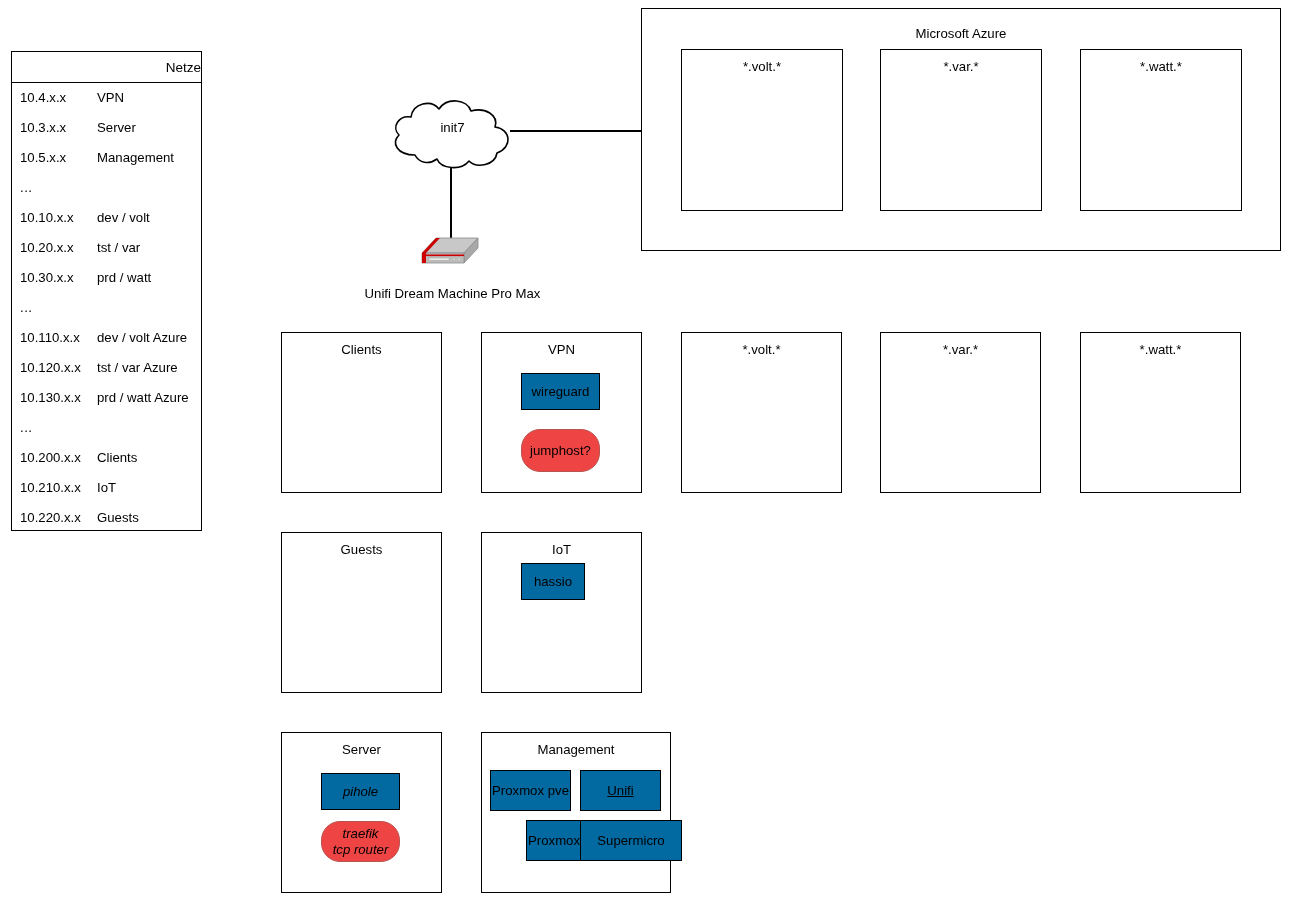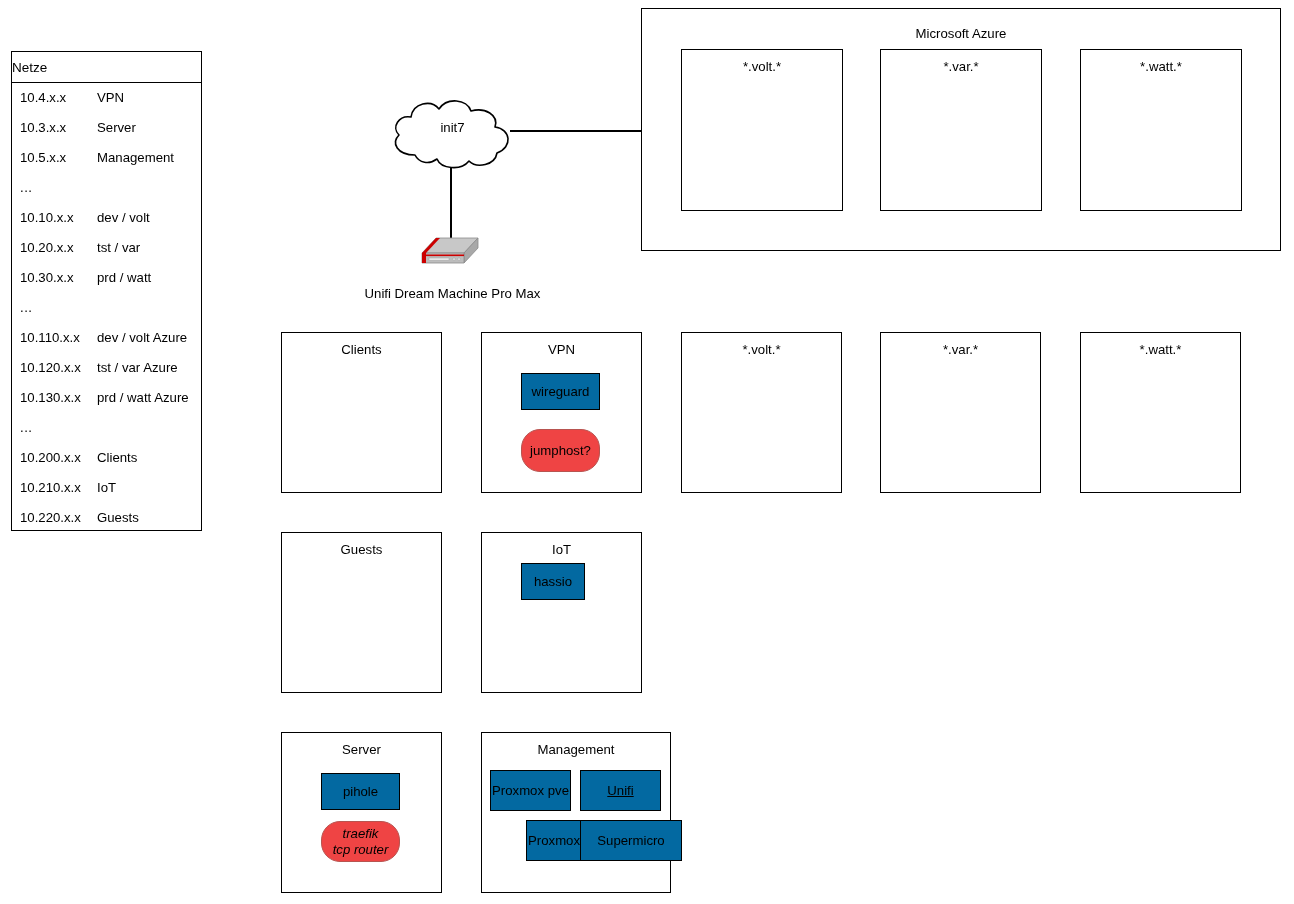--- a/index.html
+++ b/index.html
@@ -25,21 +25,21 @@
     left: 11px;
     top: 51px;
     width: 191px;
     height: 480px;
     border: 1.6px solid #000000;
     background: #ffffff;
   }
   .netze-head {
     height: 31px;
     line-height: 31px;
-    text-align: left;
+    text-align: right;
     font-size: 13.5px;
     border-bottom: 1.6px solid #000000;
     box-sizing: border-box;
   }
   .netze-body { padding-top: 0px; }
   .netze-row {
     height: 30px;
     line-height: 30px;
     font-size: 13.2px;
     position: relative;
@@ -176,21 +176,21 @@
   .node.pink {
     background: #ef4444;
     border-color: #b85450;
     border-radius: 19px;
   }
   .node.two-line { line-height: 16px; font-style: italic; }
 
   .n-wireguard { left: 521px; top: 373px; width: 79px; height: 37px; }
   .n-jumphost  { left: 521px; top: 429px; width: 79px; height: 43px; }
   .n-hassio    { left: 521px; top: 563px; width: 64px; height: 37px; }
-  .n-pihole    { left: 321px; top: 773px; width: 79px; height: 37px; }
+  .n-pihole    { left: 321px; top: 773px; width: 79px; height: 37px; font-style: italic; }
   .n-traefik   { left: 321px; top: 821px; width: 79px; height: 41px; }
 
   .n-proxmox-pve  { left: 490px; top: 770px; width: 81px; height: 41px; }
   .n-unifi        { left: 580px; top: 770px; width: 81px; height: 41px; text-decoration: underline; }
   .n-proxmox-bkp  { left: 490px; top: 820px; width: 81px; height: 41px; margin-left: 36px; }
   .n-supermicro   { left: 580px; top: 820px; width: 102px; height: 41px; }
 </style>
 </head>
 <body>
 

